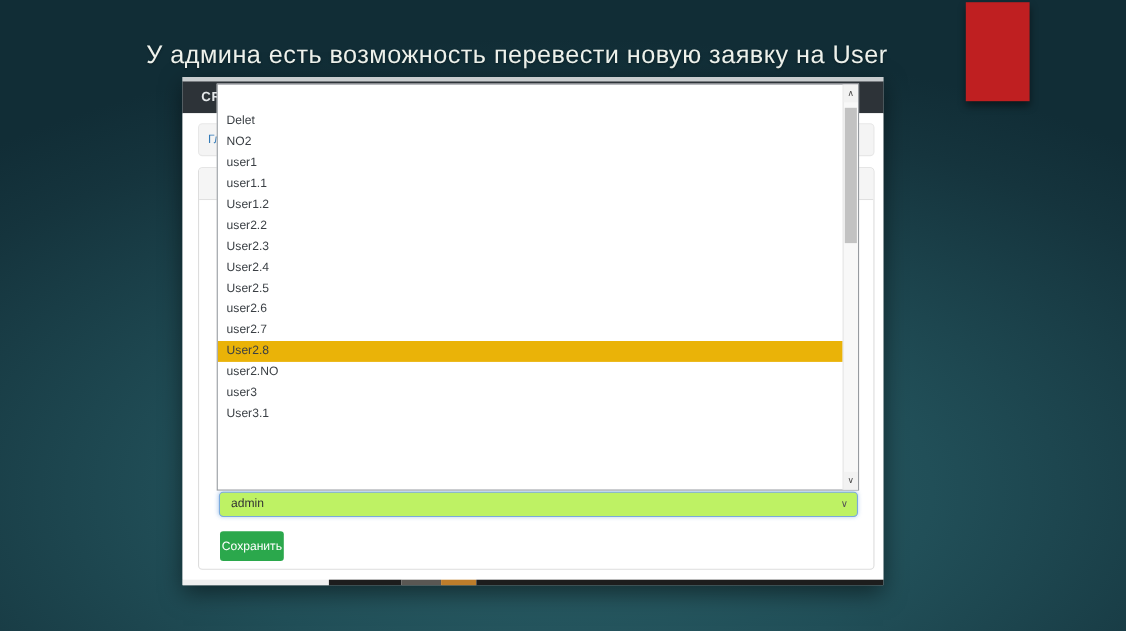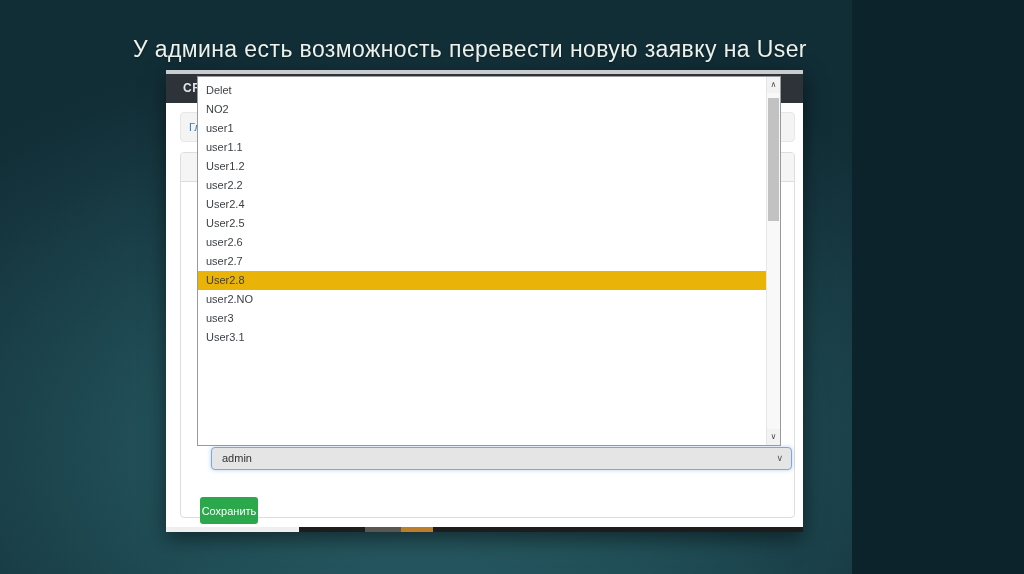--- a/index.html
+++ b/index.html
@@ -1,17 +1,17 @@
 <!DOCTYPE html>
 <html><head>
 <meta charset="utf-8">
 <style>
   html,body { margin:0; padding:0; background:#0d232b; }
   .slide {
-    position:relative; width:852px; height:574px; overflow:hidden;
+    position:relative; width:1024px; height:574px; overflow:hidden;
     font-family:"Liberation Sans","DejaVu Sans",sans-serif;
     background:
       radial-gradient(ellipse 78% 72% at 50% 78%, #2c6169 0%, #214f58 42%, #15343d 85%, #112d36 100%);
   }
   .slide-title {
     position:absolute; left:133px; top:36px;
     font-size:23px; font-weight:400; letter-spacing:.4px;
     color:#eef2ec; text-shadow:0 1px 2px rgba(0,0,0,.35);
     white-space:nowrap;
   }
@@ -45,52 +45,52 @@
   }
   .panel-heading {
     height:28px; background:#f5f5f5; border-bottom:1px solid #ddd;
     border-radius:3px 3px 0 0;
   }
   
   .listbox {
     position:absolute; left:31px; top:6px; width:584px; height:370px;
     background:#fff; border:1px solid #979ba0; z-index:10; box-sizing:border-box;
   }
-  .opts { position:absolute; left:0; top:0; right:13px; bottom:0; padding-top:4px; overflow:hidden; }
+  .opts { position:absolute; left:0; top:0; right:13px; bottom:0; padding-top:24px; overflow:hidden; }
   .opt {
     height:19px; line-height:19px; padding-left:8px;
     font-size:11px; color:#3a3f44; white-space:nowrap; cursor:default;
   }
   .opt.sel { background:#eab308; }
   .scrollbar {
     position:absolute; right:0; top:0; bottom:0; width:13px;
     background:#f8f8f8; border-left:1px solid #e6e6e6;
   }
   .sb-btn {
     position:absolute; left:0; width:13px; height:16px; background:#f2f2f2;
     color:#4a4a4a; font-size:8px; text-align:center; line-height:16px; cursor:default;
   }
   .sb-up { top:0; }
   .sb-down { bottom:0; }
   .sb-thumb { position:absolute; left:1px; width:11px; top:21px; height:123px; background:#c2c2c2; }
   
   .status-select {
     position:absolute; left:33px; top:344px; width:581px; height:23px;
-    background:#e5e5e5; border:1px solid #7aaadd; border-radius:4px;
-    box-shadow:0 0 4px rgba(100,150,220,.45); z-index:5; box-sizing:border-box; cursor:default;margin-left:12px;
+    background:#bef264; border:1px solid #7aaadd; border-radius:4px;
+    box-shadow:0 0 4px rgba(100,150,220,.45); z-index:5; box-sizing:border-box; cursor:default;
   }
   .select-value { margin-left:10px; line-height:21px; font-size:11px; color:#333; }
   .select-chevron {
     position:absolute; right:8px; top:0; line-height:21px; font-size:9px; color:#555;
   }
   .save-btn {
     position:absolute; left:34px; top:380px; width:58px; height:27px;
     border:none; border-radius:3px; color:#fff; font-size:11px;
     font-family:"Liberation Sans","DejaVu Sans",sans-serif;
-    z-index:5; cursor:pointer; padding:0;margin-top:14px;
+    z-index:5; cursor:pointer; padding:0;
   }
   
   .taskbar { position:absolute; left:0; bottom:0; width:100%; height:5px; display:flex; }
   .tseg { height:5px; flex:0 0 auto; }
 </style>
 </head>
 <body>
 
 <div class="slide">
 
@@ -124,20 +124,21 @@
     </div>
 
     <div class="listbox">
       <div class="opts">
           <div class="opt">Delet</div>
           <div class="opt">NO2</div>
           <div class="opt">user1</div>
           <div class="opt">user1.1</div>
           <div class="opt">User1.2</div>
           <div class="opt">user2.2</div>
+          <div class="opt">User2.3</div>
           <div class="opt">User2.4</div>
           <div class="opt">User2.5</div>
           <div class="opt">user2.6</div>
           <div class="opt">user2.7</div>
           <div class="opt sel">User2.8</div>
           <div class="opt">user2.NO</div>
           <div class="opt">user3</div>
           <div class="opt">User3.1</div>
         </div>
       <div class="scrollbar">

